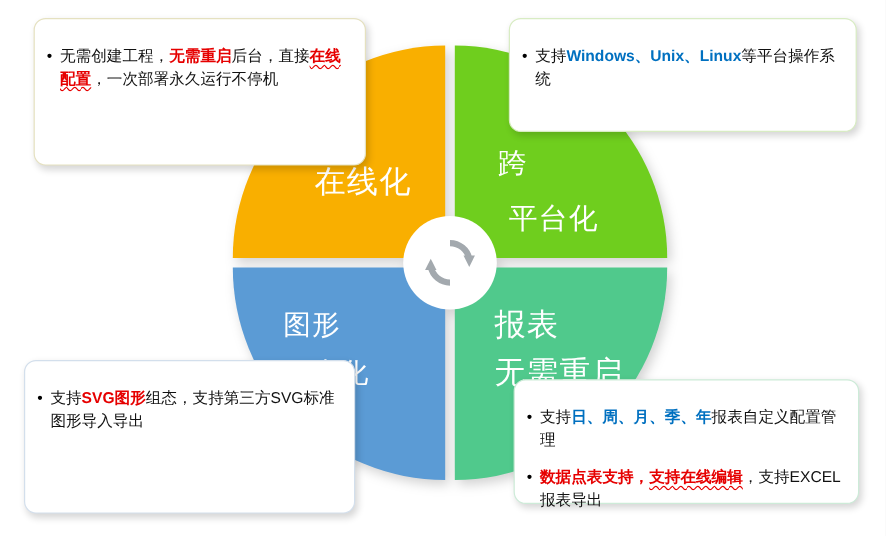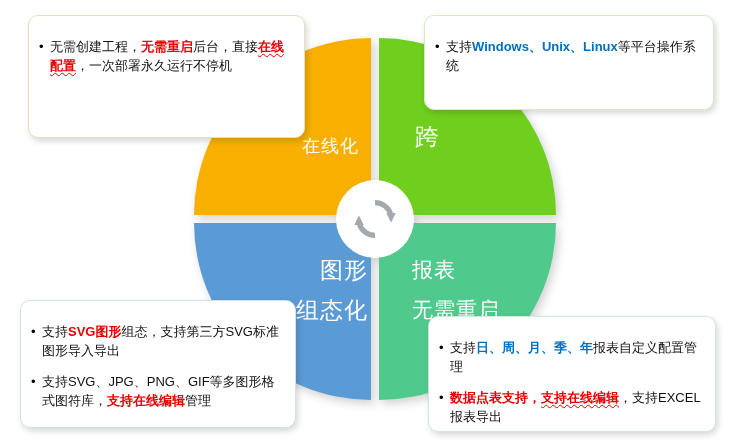--- a/index.html
+++ b/index.html
@@ -24,25 +24,25 @@
     width: 362px; height: 362px;
     filter: drop-shadow(3px 4px 5px rgba(0,0,0,0.18));
   }
   .quad { position: absolute; width: 177px; height: 177px; }
   #q-online  { left: 0;     top: 0;     background: #F9AF00; border-radius: 177px 0 0 0; }
   #q-cross   { left: 185px; top: 0;     background: #6FCE1E; border-radius: 0 177px 0 0; }
   #q-graphic { left: 0;     top: 185px; background: #5B9BD5; border-radius: 0 0 0 177px; }
   #q-report  { left: 185px; top: 185px; background: #50C98C; border-radius: 0 0 177px 0; }
 
   .qlabel { position: absolute; color: #ffffff; font-weight: 500; letter-spacing: 1px; }
-  #lbl-online  { right: 12px; top: 96px;  font-size: 18px; }
+  #lbl-online  { right: 28px; top: 96px;  font-size: 26px; }
   #lbl-cross   { left: 36px;  top: 76px;  font-size: 24px; line-height: 46px; }
   #lbl-cross .line2 { padding-left: 9px; }
-  #lbl-graphic { left: 42px;  top: 27px;  width: 132px; text-align: right; font-size: 23px; line-height: 40px; }
-  #lbl-report  { left: 33px;  top: 27px;  font-size: 21px; line-height: 40px; }
+  #lbl-graphic { left: 42px;  top: 27px;  width: 132px; text-align: left; font-size: 23px; line-height: 40px; }
+  #lbl-report  { left: 33px;  top: 27px;  font-size: 26px; line-height: 40px; }
 
   .hub {
     position: absolute;
     left: 142px; top: 142px;
     width: 78px; height: 78px;
     background: #ffffff;
     border-radius: 50%;
     display: flex; align-items: center; justify-content: center;
   }
   .hub svg { width: 52px; height: 52px; }
@@ -55,21 +55,21 @@
     box-shadow: 2px 3px 6px rgba(0,0,0,0.16);
     padding: 10px 10px 8px 9px;
     font-size: 13px;
     line-height: 1.46;
     color: #111111;
     z-index: 5;
   }
   #co-tl { left: 28px;  top: 15px;  width: 277px; height: 123px; border: 1px solid #e5e1c0; }
   #co-tr { left: 424px; top: 15px;  width: 290px; height: 95px;  border: 1px solid #d8ecc3; }
   #co-bl { left: 20px;  top: 300px; width: 276px; height: 128px; border: 1px solid #d3dfec; }
-  #co-br { left: 428px; top: 316px; width: 288px; height: 116px; border: 1px solid #cdebd8; }
+  #co-br { left: 428px; top: 316px; width: 288px; height: 104px; border: 1px solid #cdebd8; }
 
   .callout ul { margin: 0; padding: 0; list-style: none; }
   .callout li { position: relative; padding-left: 12px; margin-top: 12px; }
   .callout li::before { content: "\2022"; position: absolute; left: 1px; top: 0; color: #000; }
 
   
   .seg-red  { color: #E60000; }
   .seg-blue { color: #0070C0; }
   .seg-bold { font-weight: bold; }
   .seg-wavy {
@@ -88,20 +88,21 @@
 
   <div class="circle-wrap">
 
     <div class="quad" id="q-online">
       <div class="qlabel" id="lbl-online">在线化</div>
     </div>
 
     <div class="quad" id="q-cross">
       <div class="qlabel" id="lbl-cross">
         <div class="line">跨</div>
+        <div class="line line2">平台化</div>
       </div>
     </div>
 
     <div class="quad" id="q-graphic">
       <div class="qlabel" id="lbl-graphic">
         <div class="line">图形</div>
         <div class="line">组态化</div>
       </div>
     </div>
 
@@ -136,23 +137,20 @@
         <span><span>支持</span><span class="seg-blue seg-bold">Windows、Unix、Linux</span><span>等平台操作系统</span></span>
       </li>
     </ul>
   </div>
 
   <div class="callout" id="co-bl">
     <ul>
       <li>
         <span><span>支持</span><span class="seg-red seg-bold">SVG图形</span><span>组态，支持第三方SVG标准图形导入导出</span></span>
       </li>
-      <li>
-        <span><span>支持SVG、JPG、PNG、GIF等多图形格式图符库，</span><span class="seg-red seg-bold">支持在线编辑</span><span>管理</span></span>
-      </li>
     </ul>
   </div>
 
   <div class="callout" id="co-br">
     <ul>
       <li>
         <span><span>支持</span><span class="seg-blue seg-bold">日、周、月、季、年</span><span>报表自定义配置管理</span></span>
       </li>
       <li>
         <span><span class="seg-red seg-bold">数据点表支持，</span><span class="seg-red seg-bold seg-wavy">支持在线编辑</span><span>，支持EXCEL报表导出</span></span>

